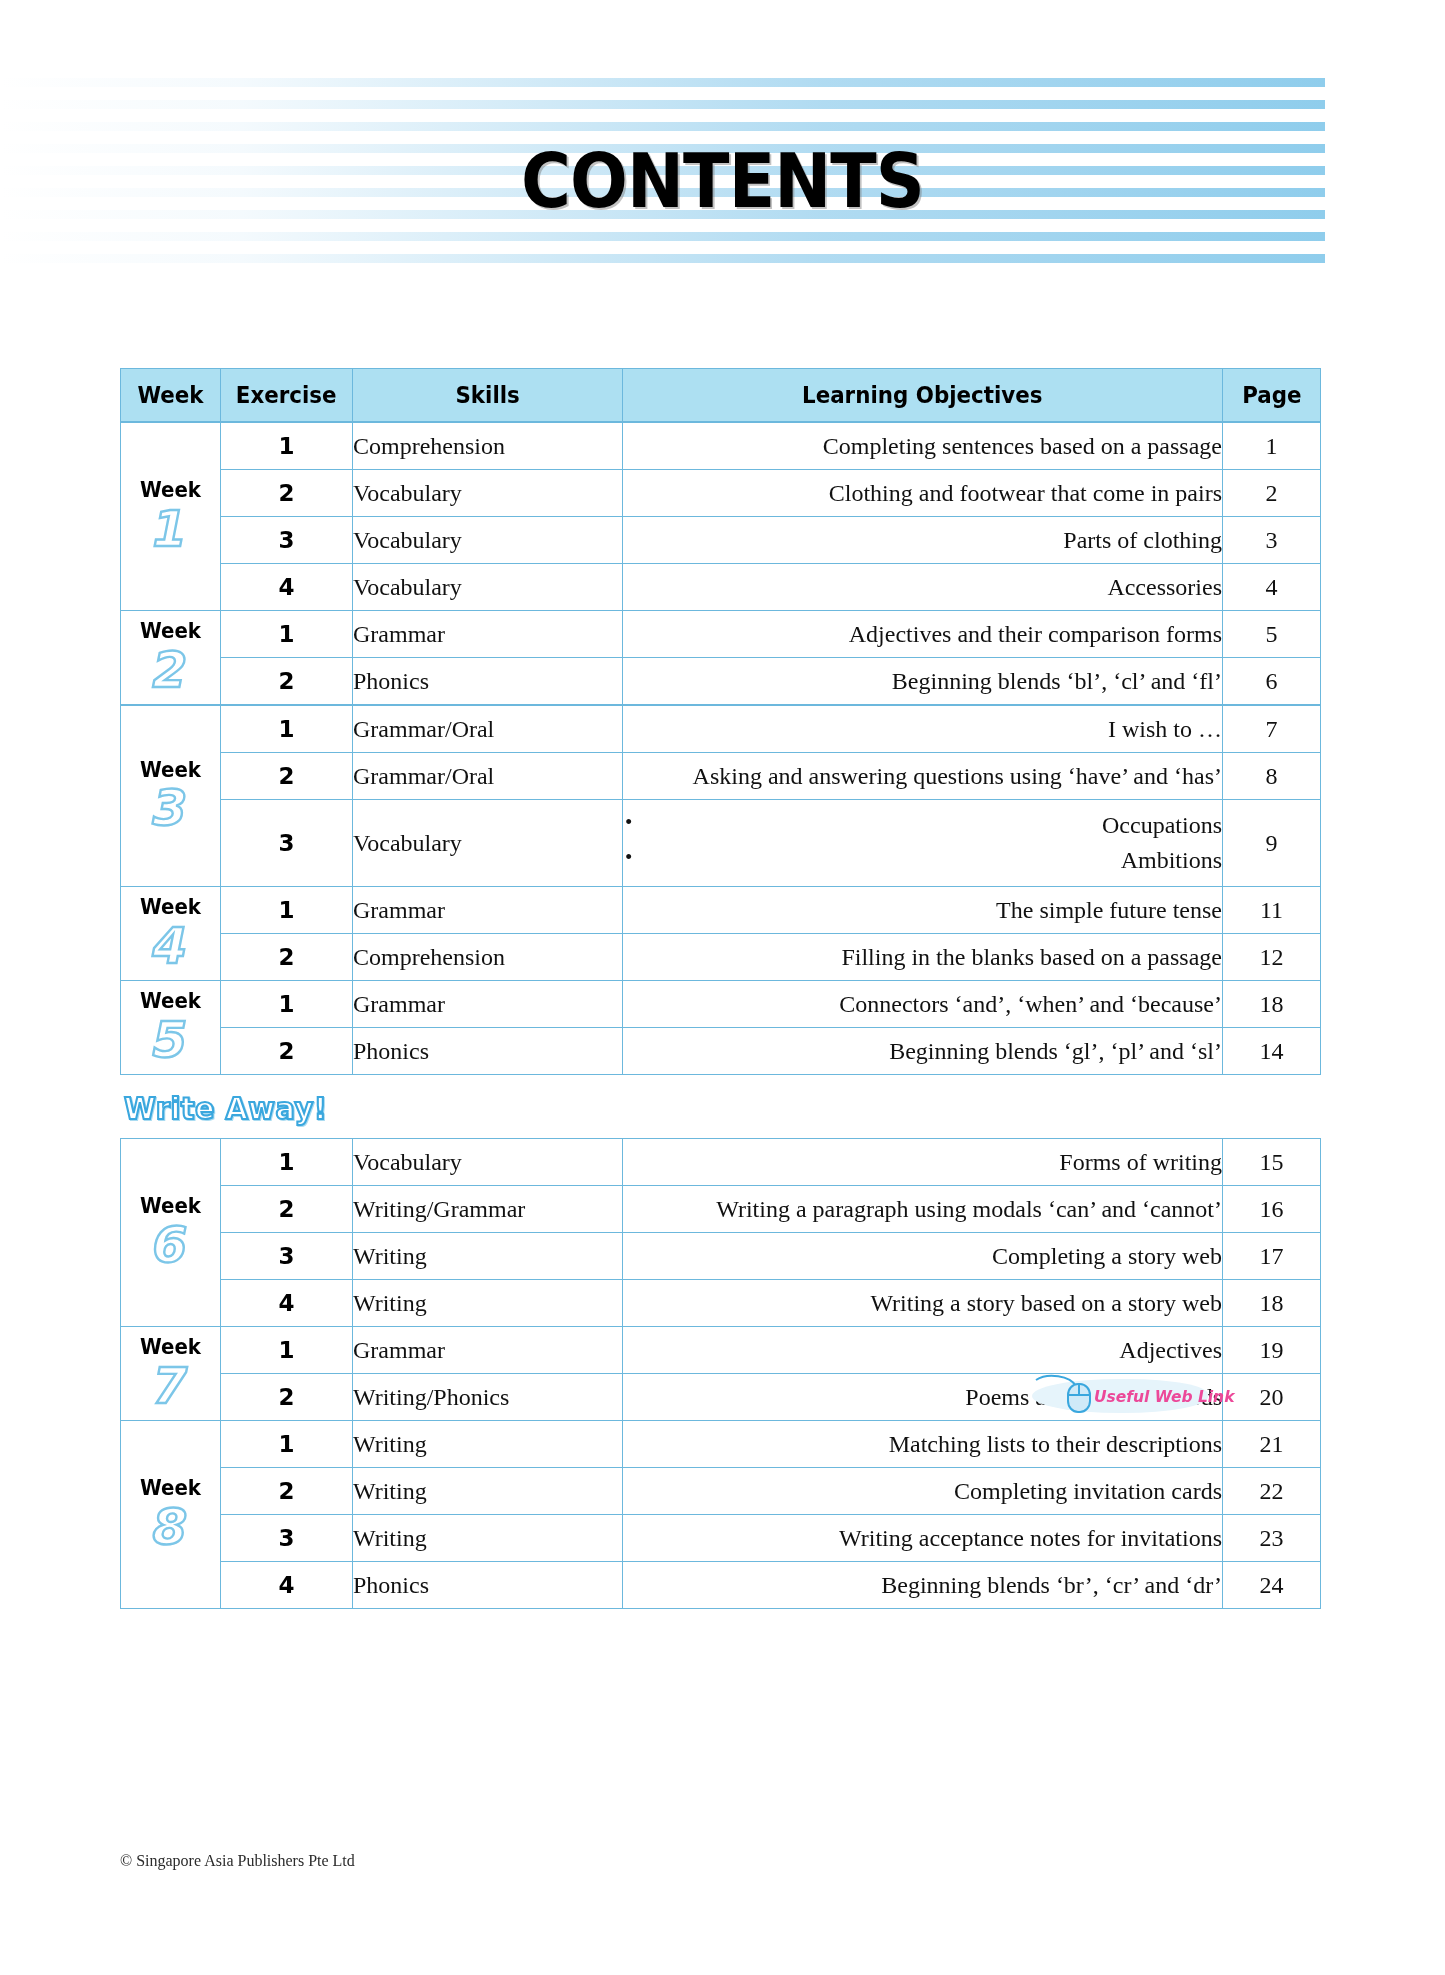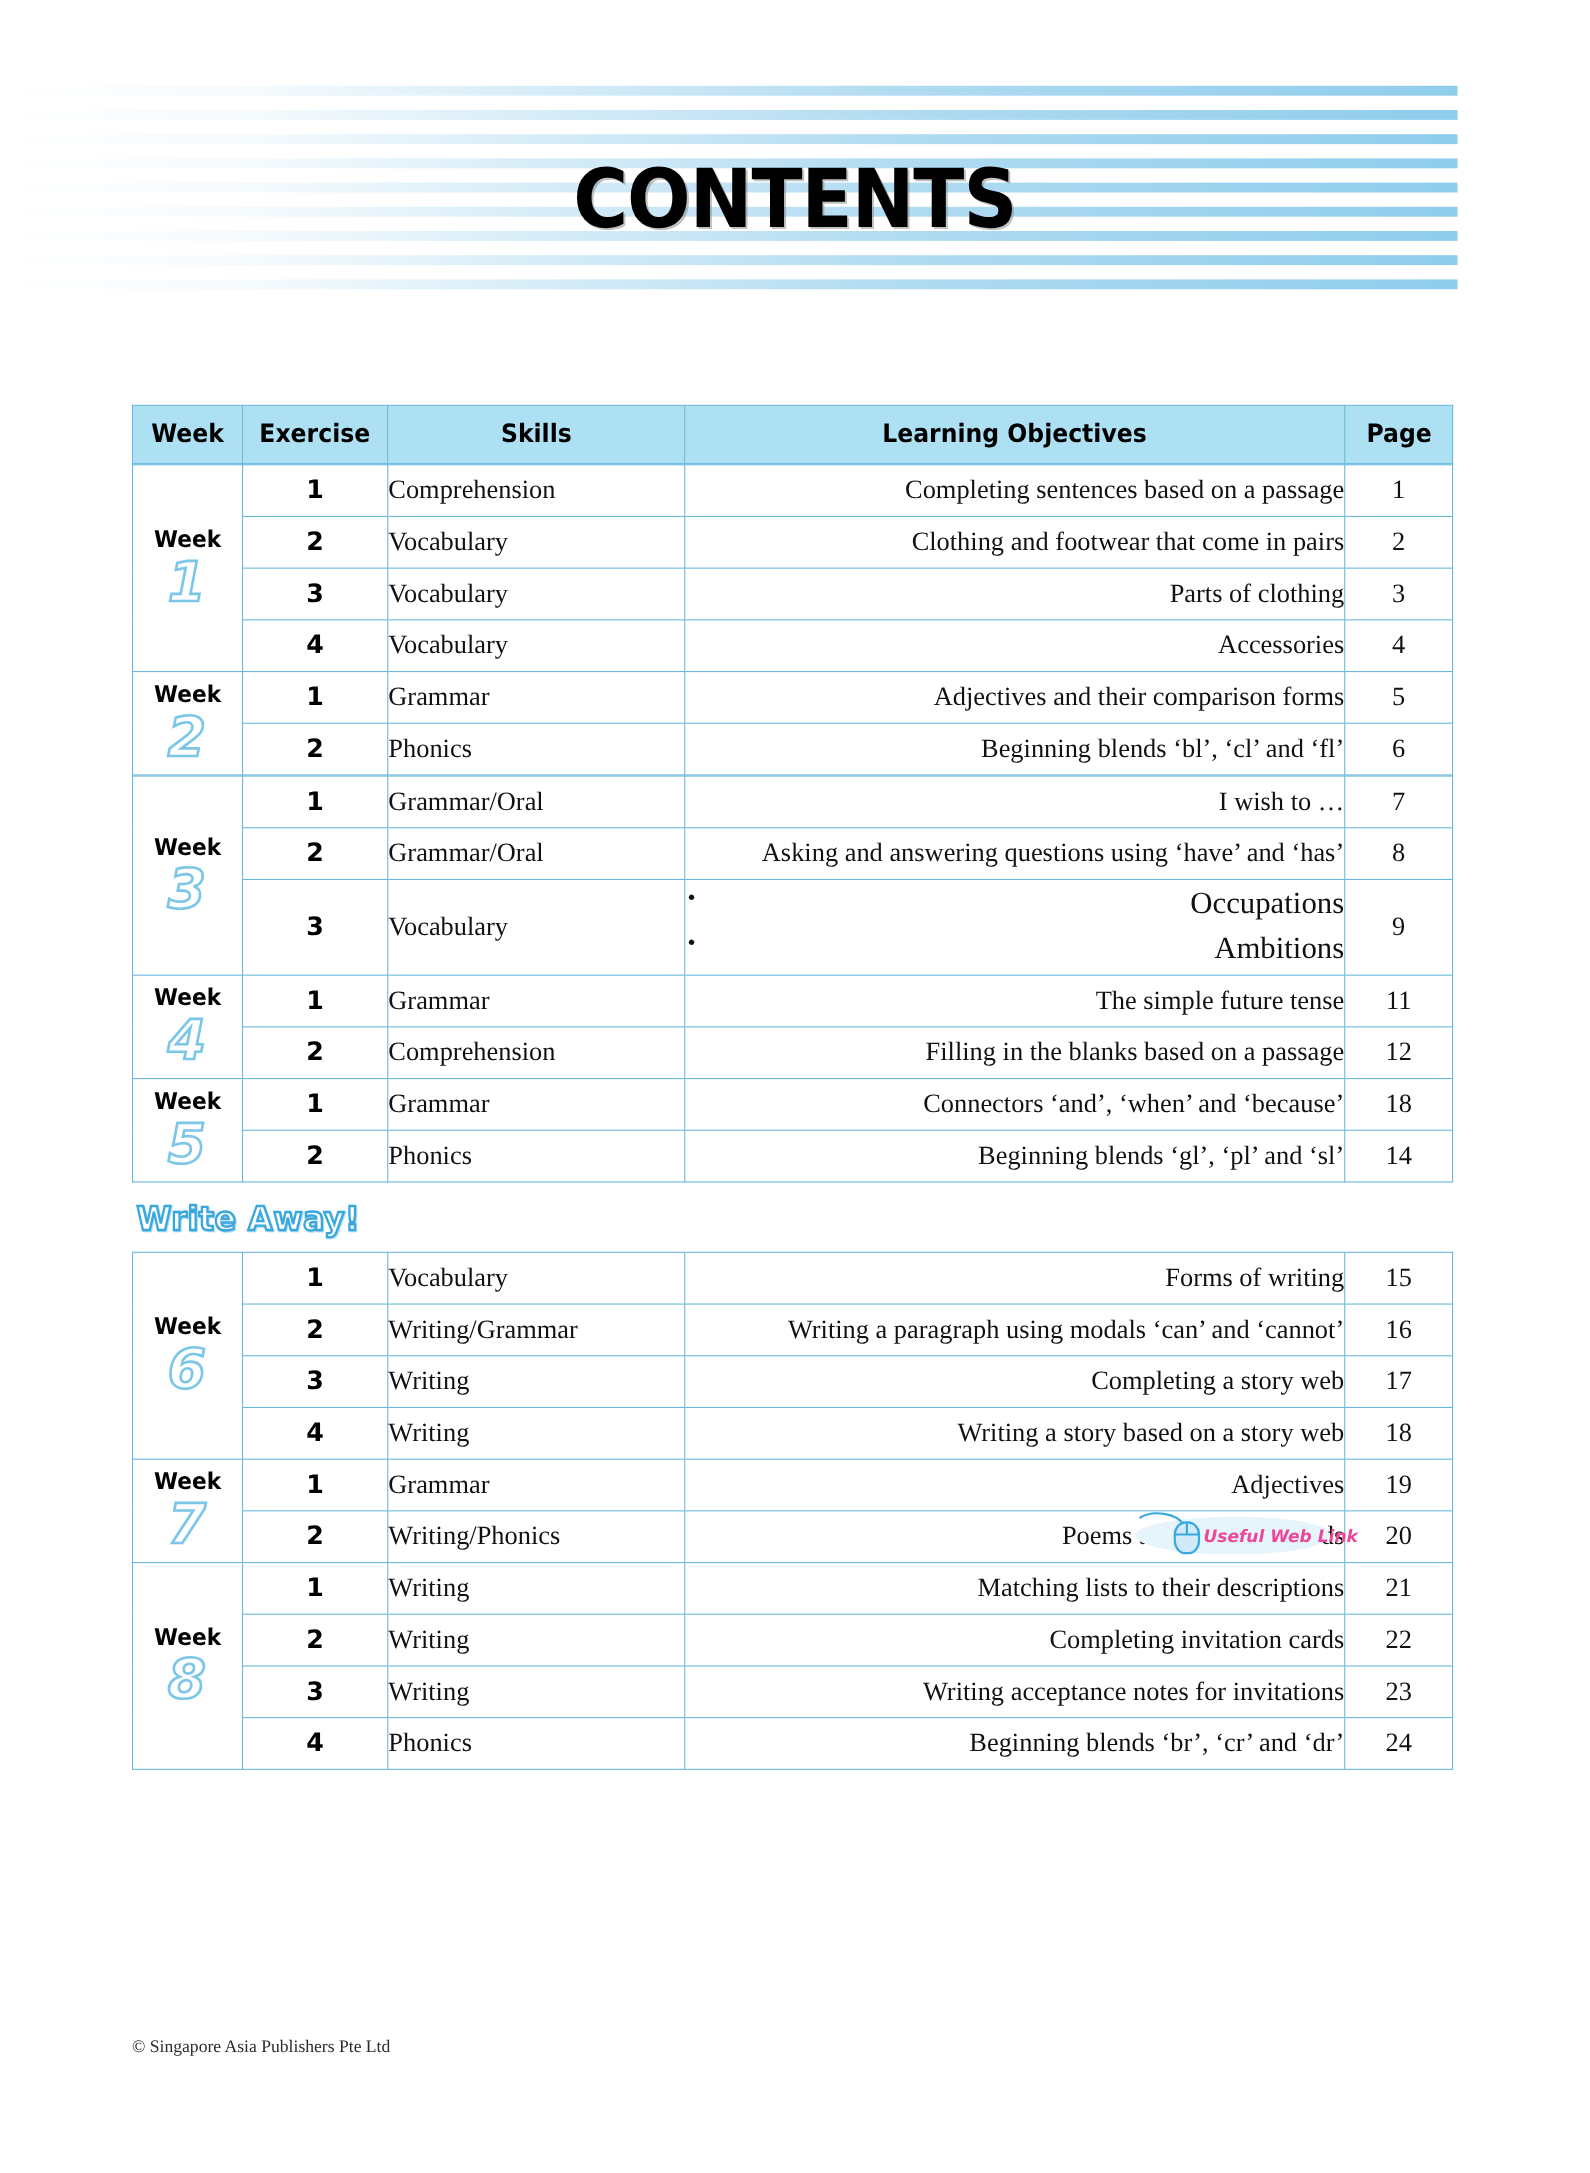--- a/index.html
+++ b/index.html
@@ -140,21 +140,21 @@
     font-size: 24px;
   }
   ul.obj-list {
     margin: 0;
     padding: 0 0 0 22px;
     list-style: none;
   }
   ul.obj-list li {
     position: relative;
     line-height: 1.45;
-    font-size: 28px;
+    font-size: 24px;
   }
   ul.obj-list li:before {
     content: "\2022";
     position: absolute;
     left: -20px;
     top: -1px;
     font-size: 21px;
   }
 
   

